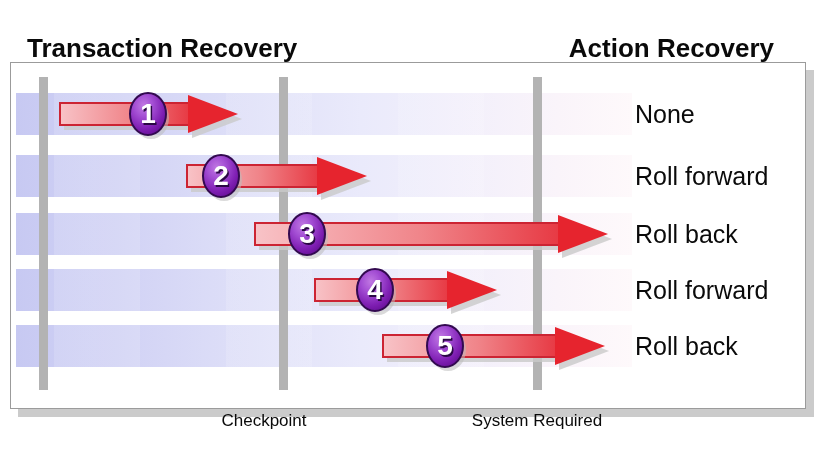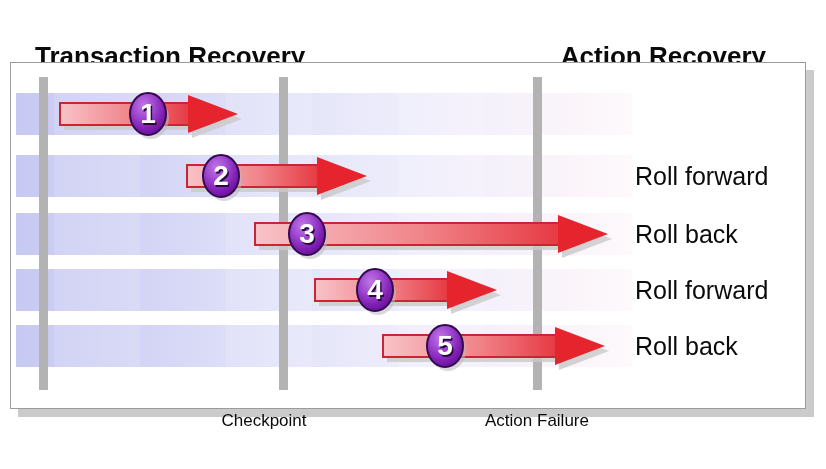--- a/index.html
+++ b/index.html
@@ -3,21 +3,21 @@
 <meta charset="utf-8">
 <style>
   html,body{margin:0;padding:0;}
   body{
     width:826px;height:469px;position:relative;overflow:hidden;
     background:#ffffff;
     font-family:"Liberation Sans","DejaVu Sans",sans-serif;
     color:#0a0a0a;
   }
   .title{
-    position:absolute;top:26px;margin:16px;
+    position:absolute;top:26px;margin:8px;
     font-size:26px;font-weight:bold;line-height:1.1;white-space:nowrap;
   }
   #title-left{left:19px;}
   #title-right{right:44px;}
   .panel{
     position:absolute;left:10px;top:62px;width:794px;height:345px;
     background:#ffffff;border:1px solid #9b9b9b;
     box-shadow:8px 8px 0 #cbcbcb;
   }
   .layer{position:absolute;left:0;top:0;width:794px;height:345px;}
@@ -113,23 +113,24 @@
       <rect x="376" y="277" width="172" height="22" fill="#c9c9c9" opacity="0.8"></rect>
       <polygon points="548,269 598,288 548,307" fill="#c9c9c9" opacity="0.8"></polygon>
       <rect x="372" y="272" width="173" height="22" fill="url(#bodyGrad)" stroke="#cc2433" stroke-width="2"></rect>
       <polygon points="544,264 594,283 544,302" fill="#e6242e"></polygon>
       <ellipse cx="437" cy="287" rx="18" ry="21" fill="#bbbbbb" opacity="0.55"></ellipse>
       <ellipse cx="434" cy="283" rx="18" ry="21" fill="url(#circGrad)" stroke="#330a50" stroke-width="2"></ellipse>
       <text x="435.5" y="293.5" fill="#2a0845" class="badge-num">5</text>
       <text x="434" y="292" fill="#ffffff" class="badge-num">5</text>
     </svg>
   <div class="layer" id="row-labels">
+      <div class="action-label" style="top: 51px;">None</div>
       <div class="action-label" style="top: 113px;">Roll forward</div>
       <div class="action-label" style="top: 171px;">Roll back</div>
       <div class="action-label" style="top: 227px;">Roll forward</div>
       <div class="action-label" style="top: 283px;">Roll back</div>
     </div>
 </div>
 
 <div id="footer">
     <div class="axis-label" style="left: 264px;">Checkpoint</div>
-    <div class="axis-label" style="left: 537px;">Action Failure</div>
+    <div class="axis-label" style="left: 537px;">System Required</div>
   </div>
 
 </body></html>

